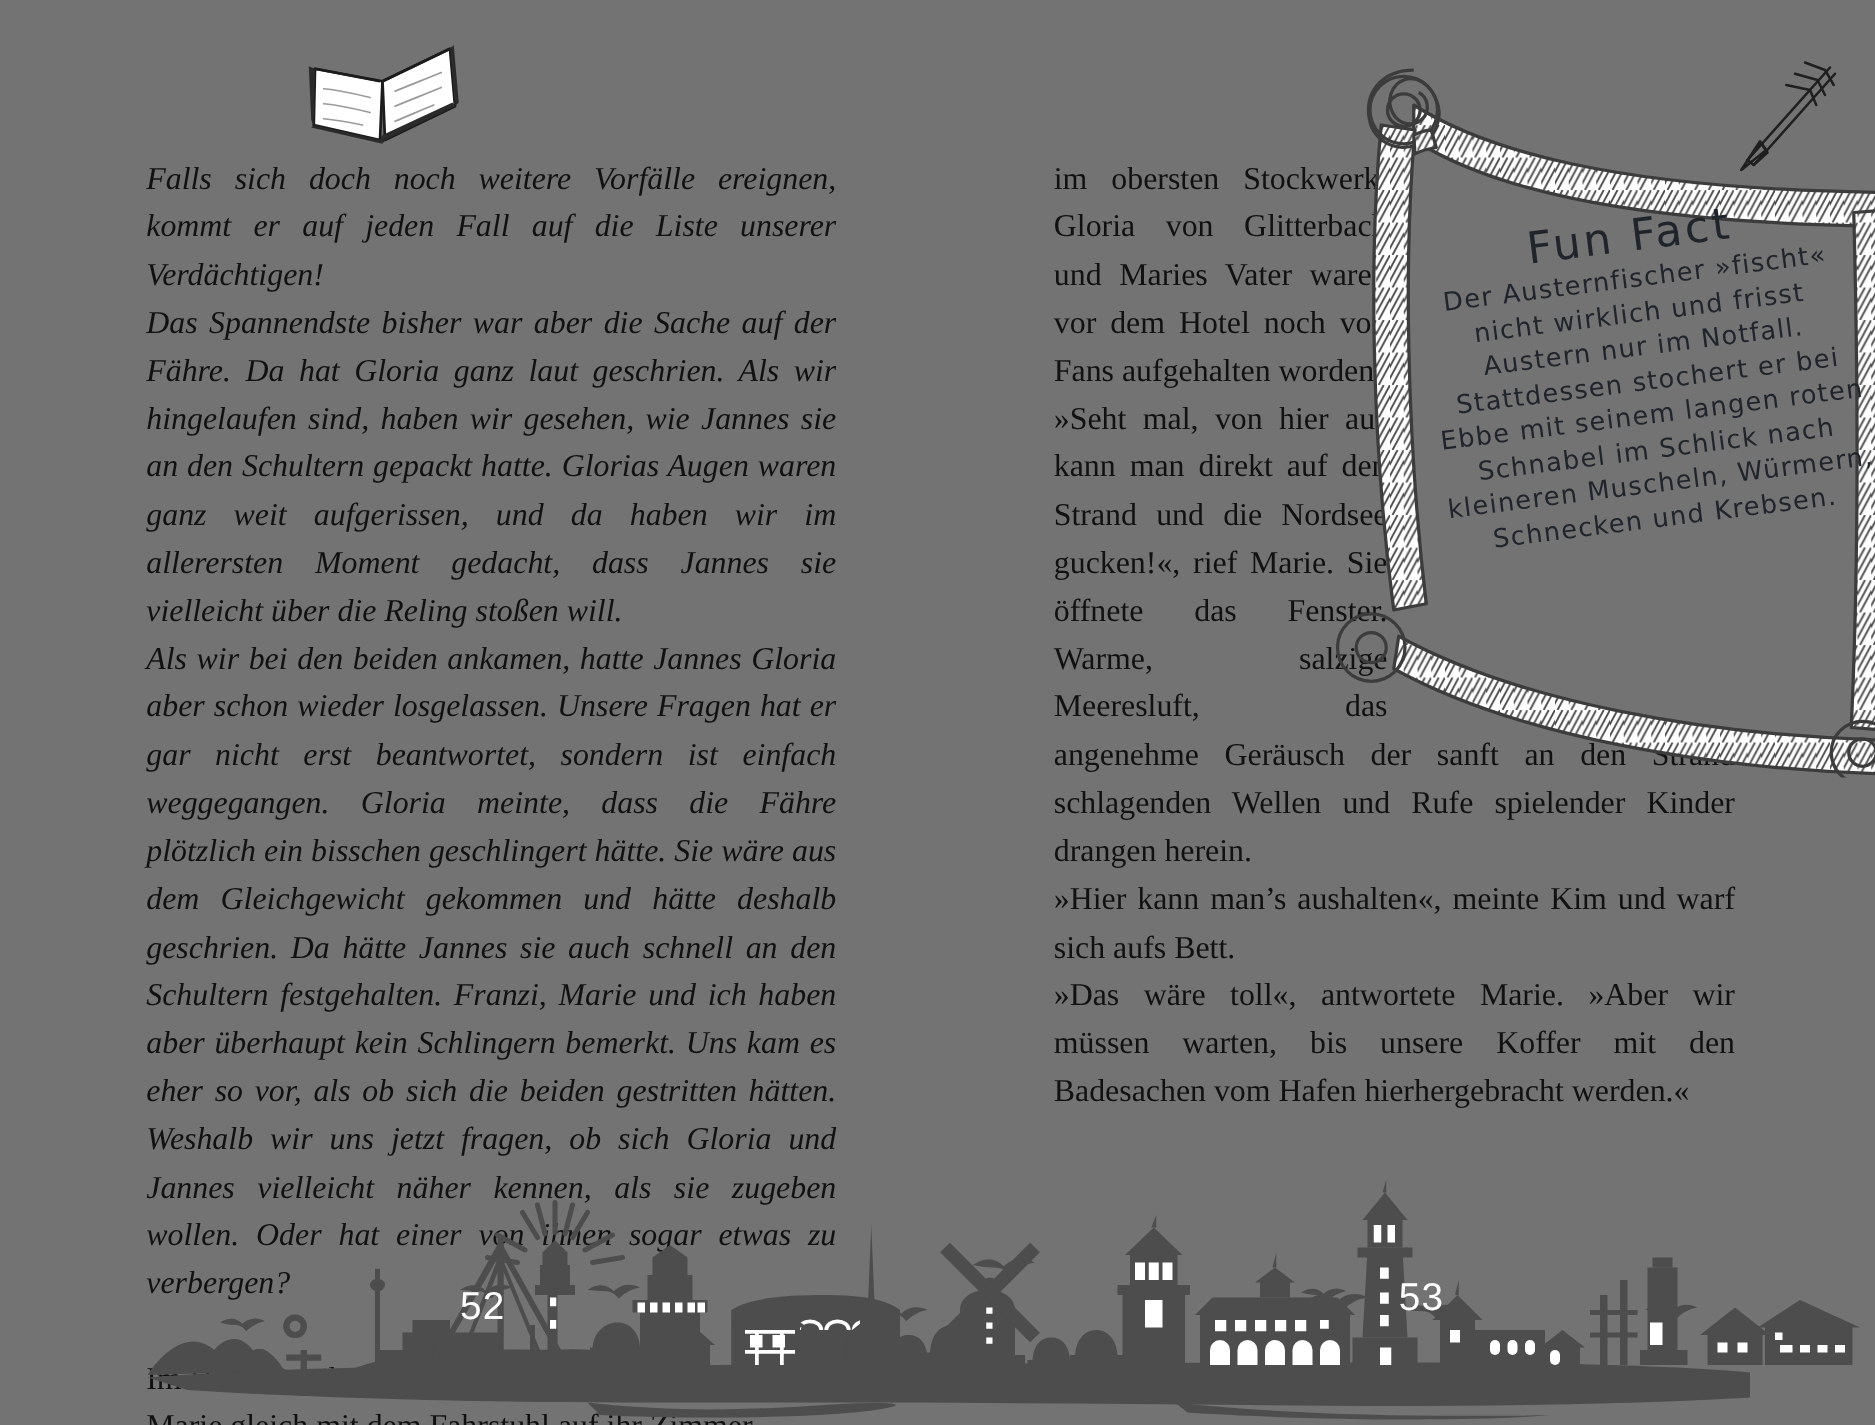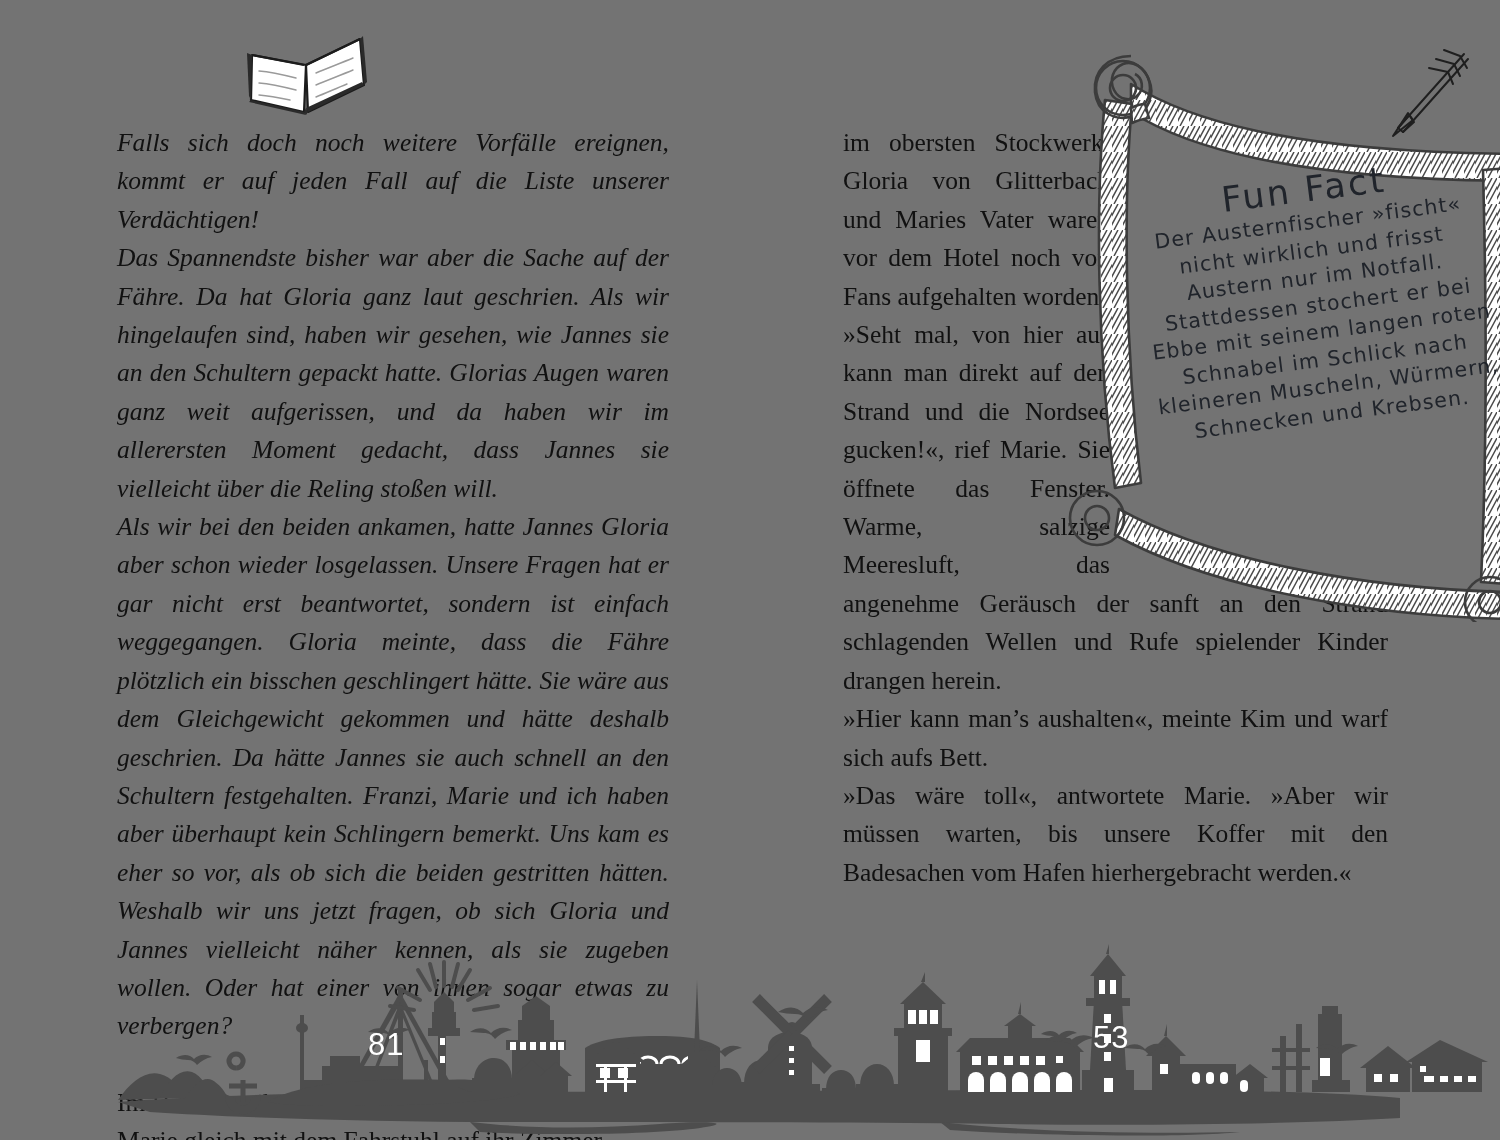--- a/index.html
+++ b/index.html
@@ -130,21 +130,21 @@
   }
   .page-num {
     position: absolute;
     font-family: "Liberation Sans", sans-serif;
     font-size: 31px;
     color: #ffffff;
     letter-spacing: 1px;
     line-height: 1;
   }
   .page-num-left  { left: 368px; top: 1029px; }
-  .page-num-right { left: 1093px; top: 1022px; }
+  .page-num-right { left: 1119px; top: 1022px; }
 </style>
 </head>
 <body>
 
 <div class="page">
 
   <div class="book-icon">
     <svg viewBox="0 0 140 92" width="140" height="92" aria-hidden="true">
       <g fill="none" stroke="#1c1c1c" stroke-width="2.2" stroke-linejoin="round">
         <path d="M14,28 L13,73 L66,85 L68,38 Z" fill="#ffffff"></path>
@@ -481,16 +481,16 @@
         </g>
 
         <path d="M1046,100 c10,-7 18,-5 24,1 c6,-6 15,-8 24,-3 c-8,1 -15,5 -19,10 c-3,-4 -7,-6 -12,-6 c-6,0 -11,-1 -17,-2 Z"></path>
         <path d="M1316,108 c9,-6 16,-4 21,1 c5,-5 13,-7 21,-3 c-7,1 -13,5 -17,9 c-3,-4 -6,-6 -11,-6 c-5,0 -9,-1 -14,-1 Z"></path>
         <path d="M1124,108 c9,-6 16,-4 21,1 c5,-5 13,-7 21,-3 c-7,1 -13,5 -17,9 c-3,-4 -6,-6 -11,-6 c-5,0 -9,-1 -14,-1 Z"></path>
         <path d="M1041,94 c8,-5 14,-3 18,1 c4,-4 11,-6 18,-2 c-6,1 -11,4 -15,8 c-2,-3 -5,-5 -9,-5 c-4,0 -8,-1 -12,-2 Z"></path>
       </g>
     </svg>
   </div>
 
-  <div class="page-num page-num-left">81</div>
+  <div class="page-num page-num-left">52</div>
   <div class="page-num page-num-right">53</div>
 
 </div>
 
 </body></html>

